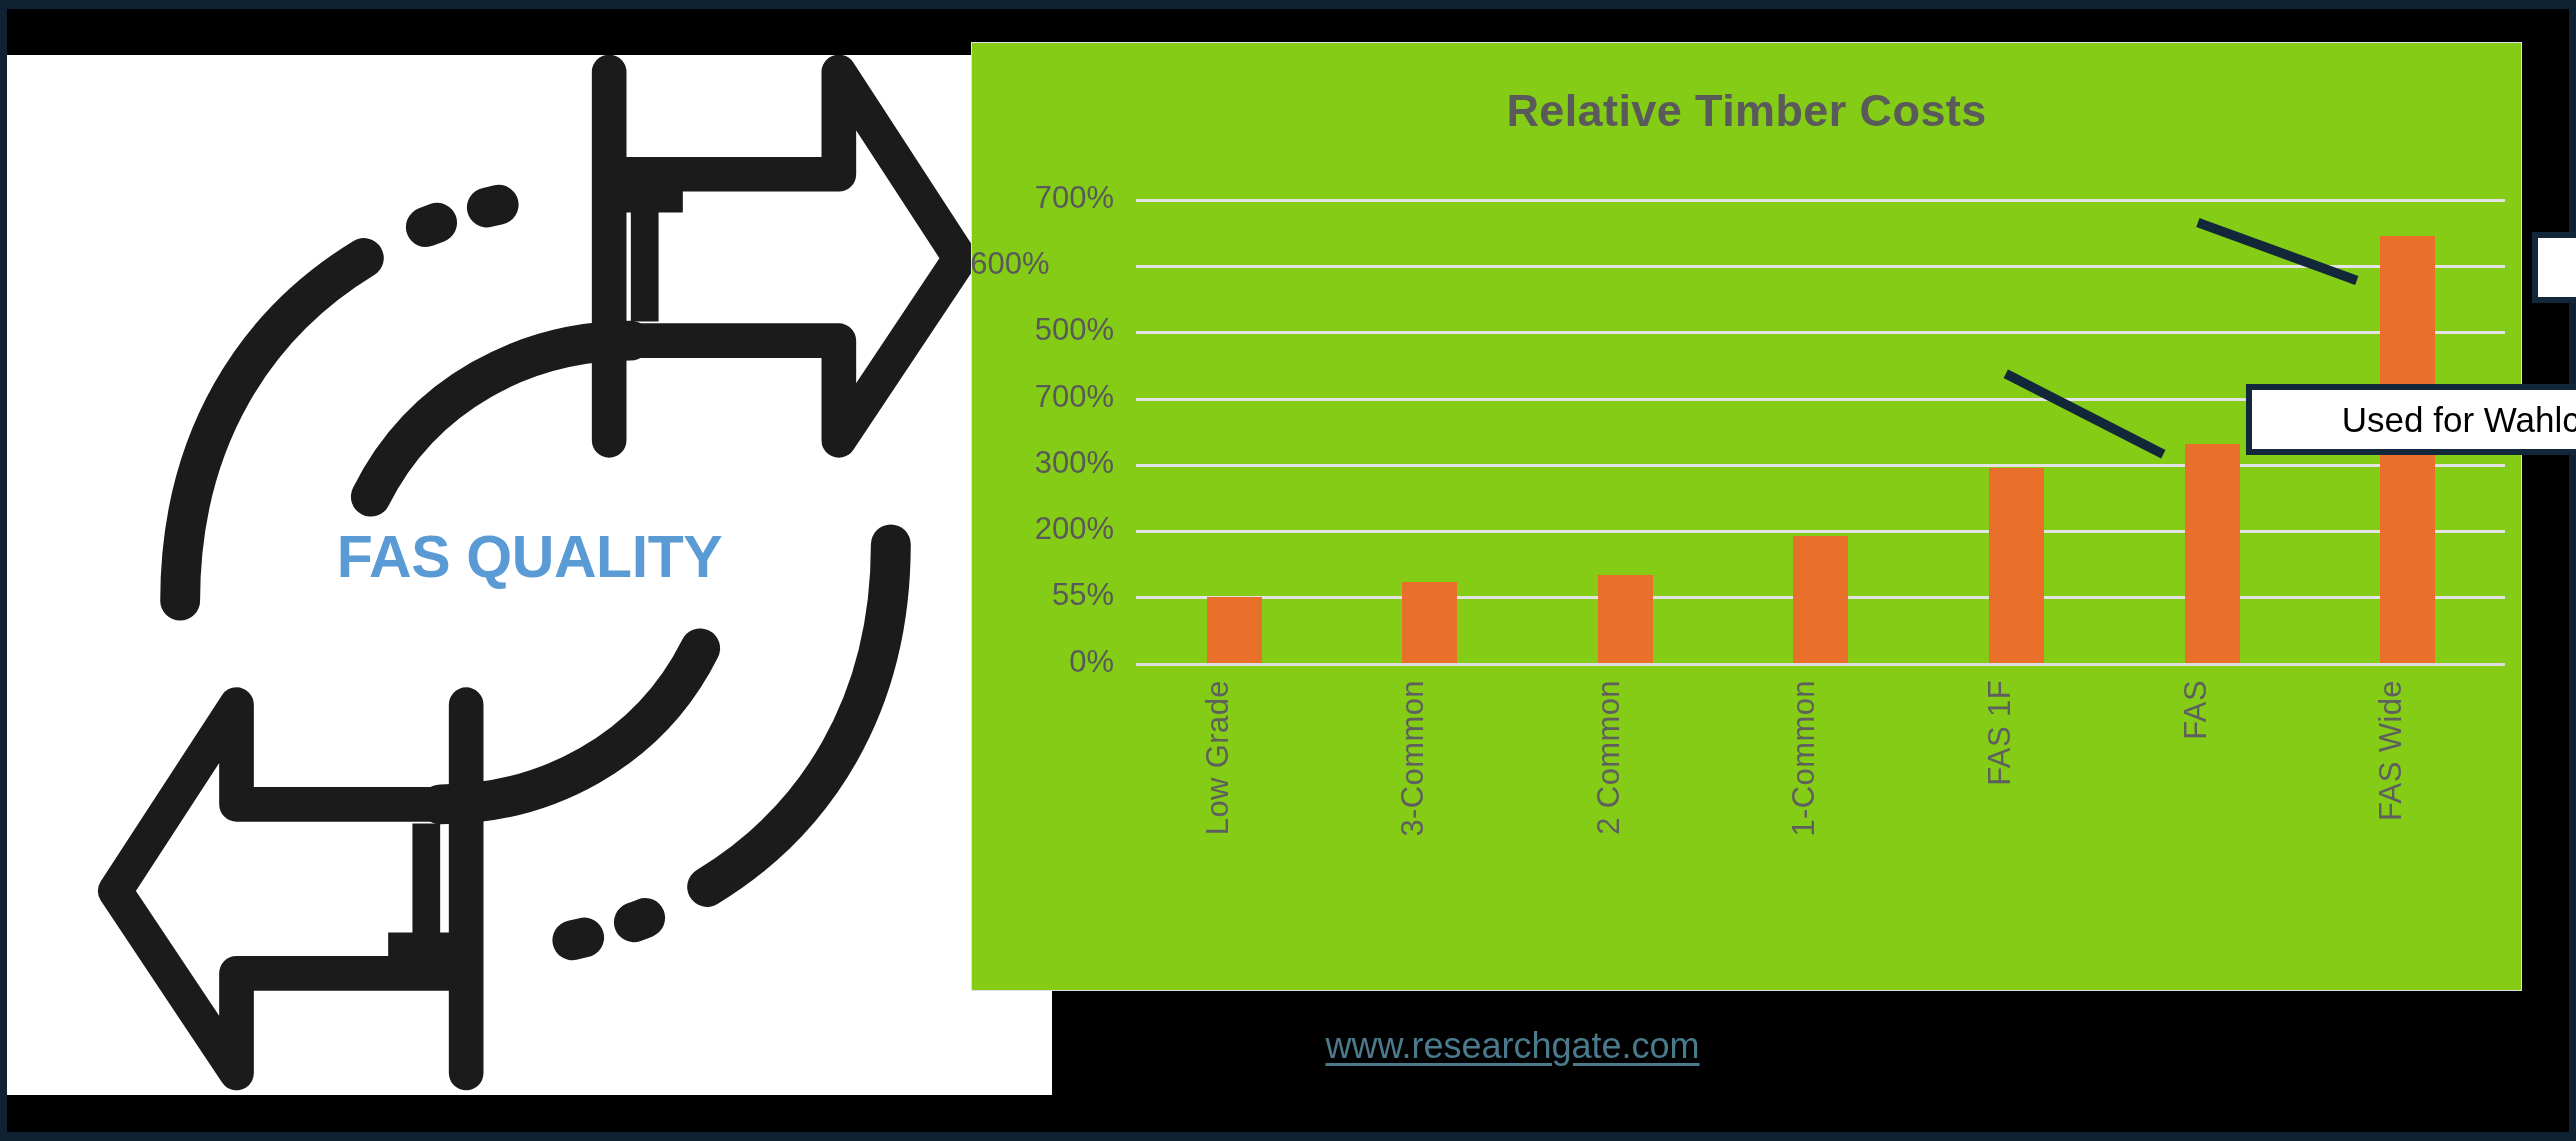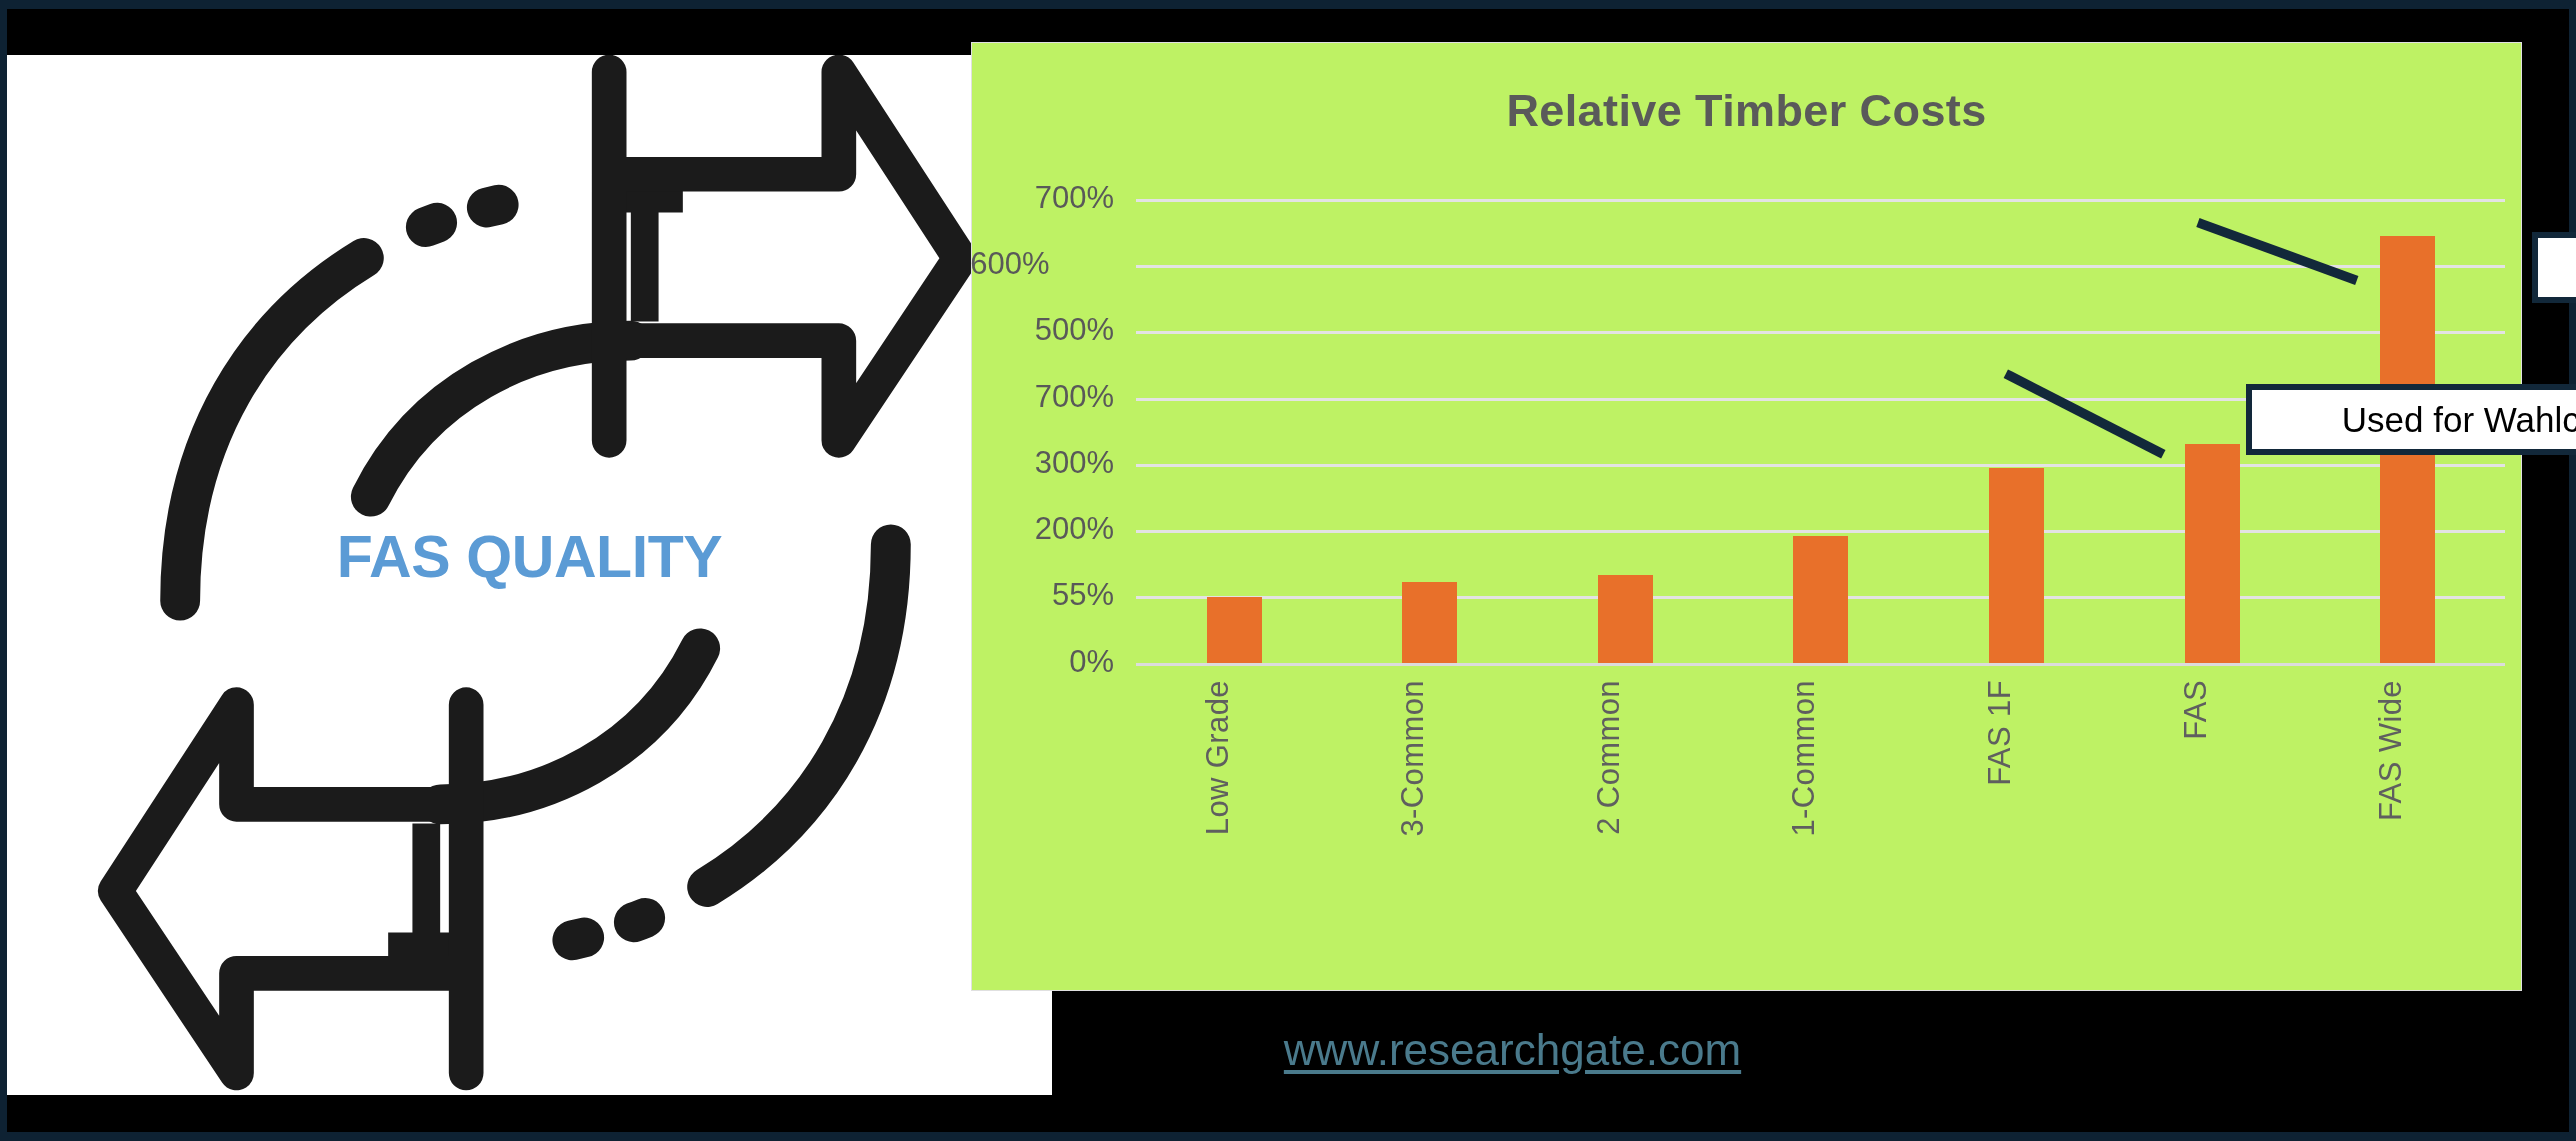--- a/index.html
+++ b/index.html
@@ -22,21 +22,21 @@
     position:absolute;left:0;top:468px;width:1045px;
     text-align:center;color:#5b9bd5;font-weight:bold;
     line-height:1.16;z-index:5;
   }
   .fas-line1{font-size:59px;letter-spacing:-0.4px;display:block;}
   .fas-line2{font-size:59px;letter-spacing:-0.4px;display:block;}
 
   
   .chart-panel{
     position:absolute;left:971px;top:42px;width:1551px;height:949px;
-    background:#bef264;border:1.7px solid #e0e0e0;box-sizing:border-box;
+    background:#84cc16;border:1.7px solid #e0e0e0;box-sizing:border-box;
   }
   .chart-title{
     position:absolute;left:0;top:42px;width:100%;text-align:center;
     font-size:45px;font-weight:bold;color:#5a5a5a;letter-spacing:0.4px;
   }
   .plot{
     position:absolute;left:164px;top:156px;width:1369px;height:464px;
   }
   .gridline{position:absolute;left:0;width:100%;height:2.6px;background:#e3e3e3;}
   .gridline.axis0{background:#dcdcdc;height:2.6px;}
@@ -66,21 +66,21 @@
     font-size:35px;color:#000000;box-sizing:border-box;white-space:nowrap;
     z-index:9;
   }
   .callout-1{left:1560px;top:189px;width:643px;height:71px;}
   .callout-2{left:1274px;top:341px;width:737px;height:71px;}
   .connector{position:absolute;z-index:8;overflow:visible;}
 
   
   .footer-link{
     position:absolute;left:971px;top:1025px;width:1083px;text-align:center;
-    font-size:44px;color:#4a7a8c;text-decoration:underline;
+    font-size:36px;color:#4a7a8c;text-decoration:underline;
     text-underline-offset:5.2px;
   }
 </style>
 </head>
 <body>
 
 <div class="stage">
   <div class="inner-black"></div>
 
   <div class="left-panel">

